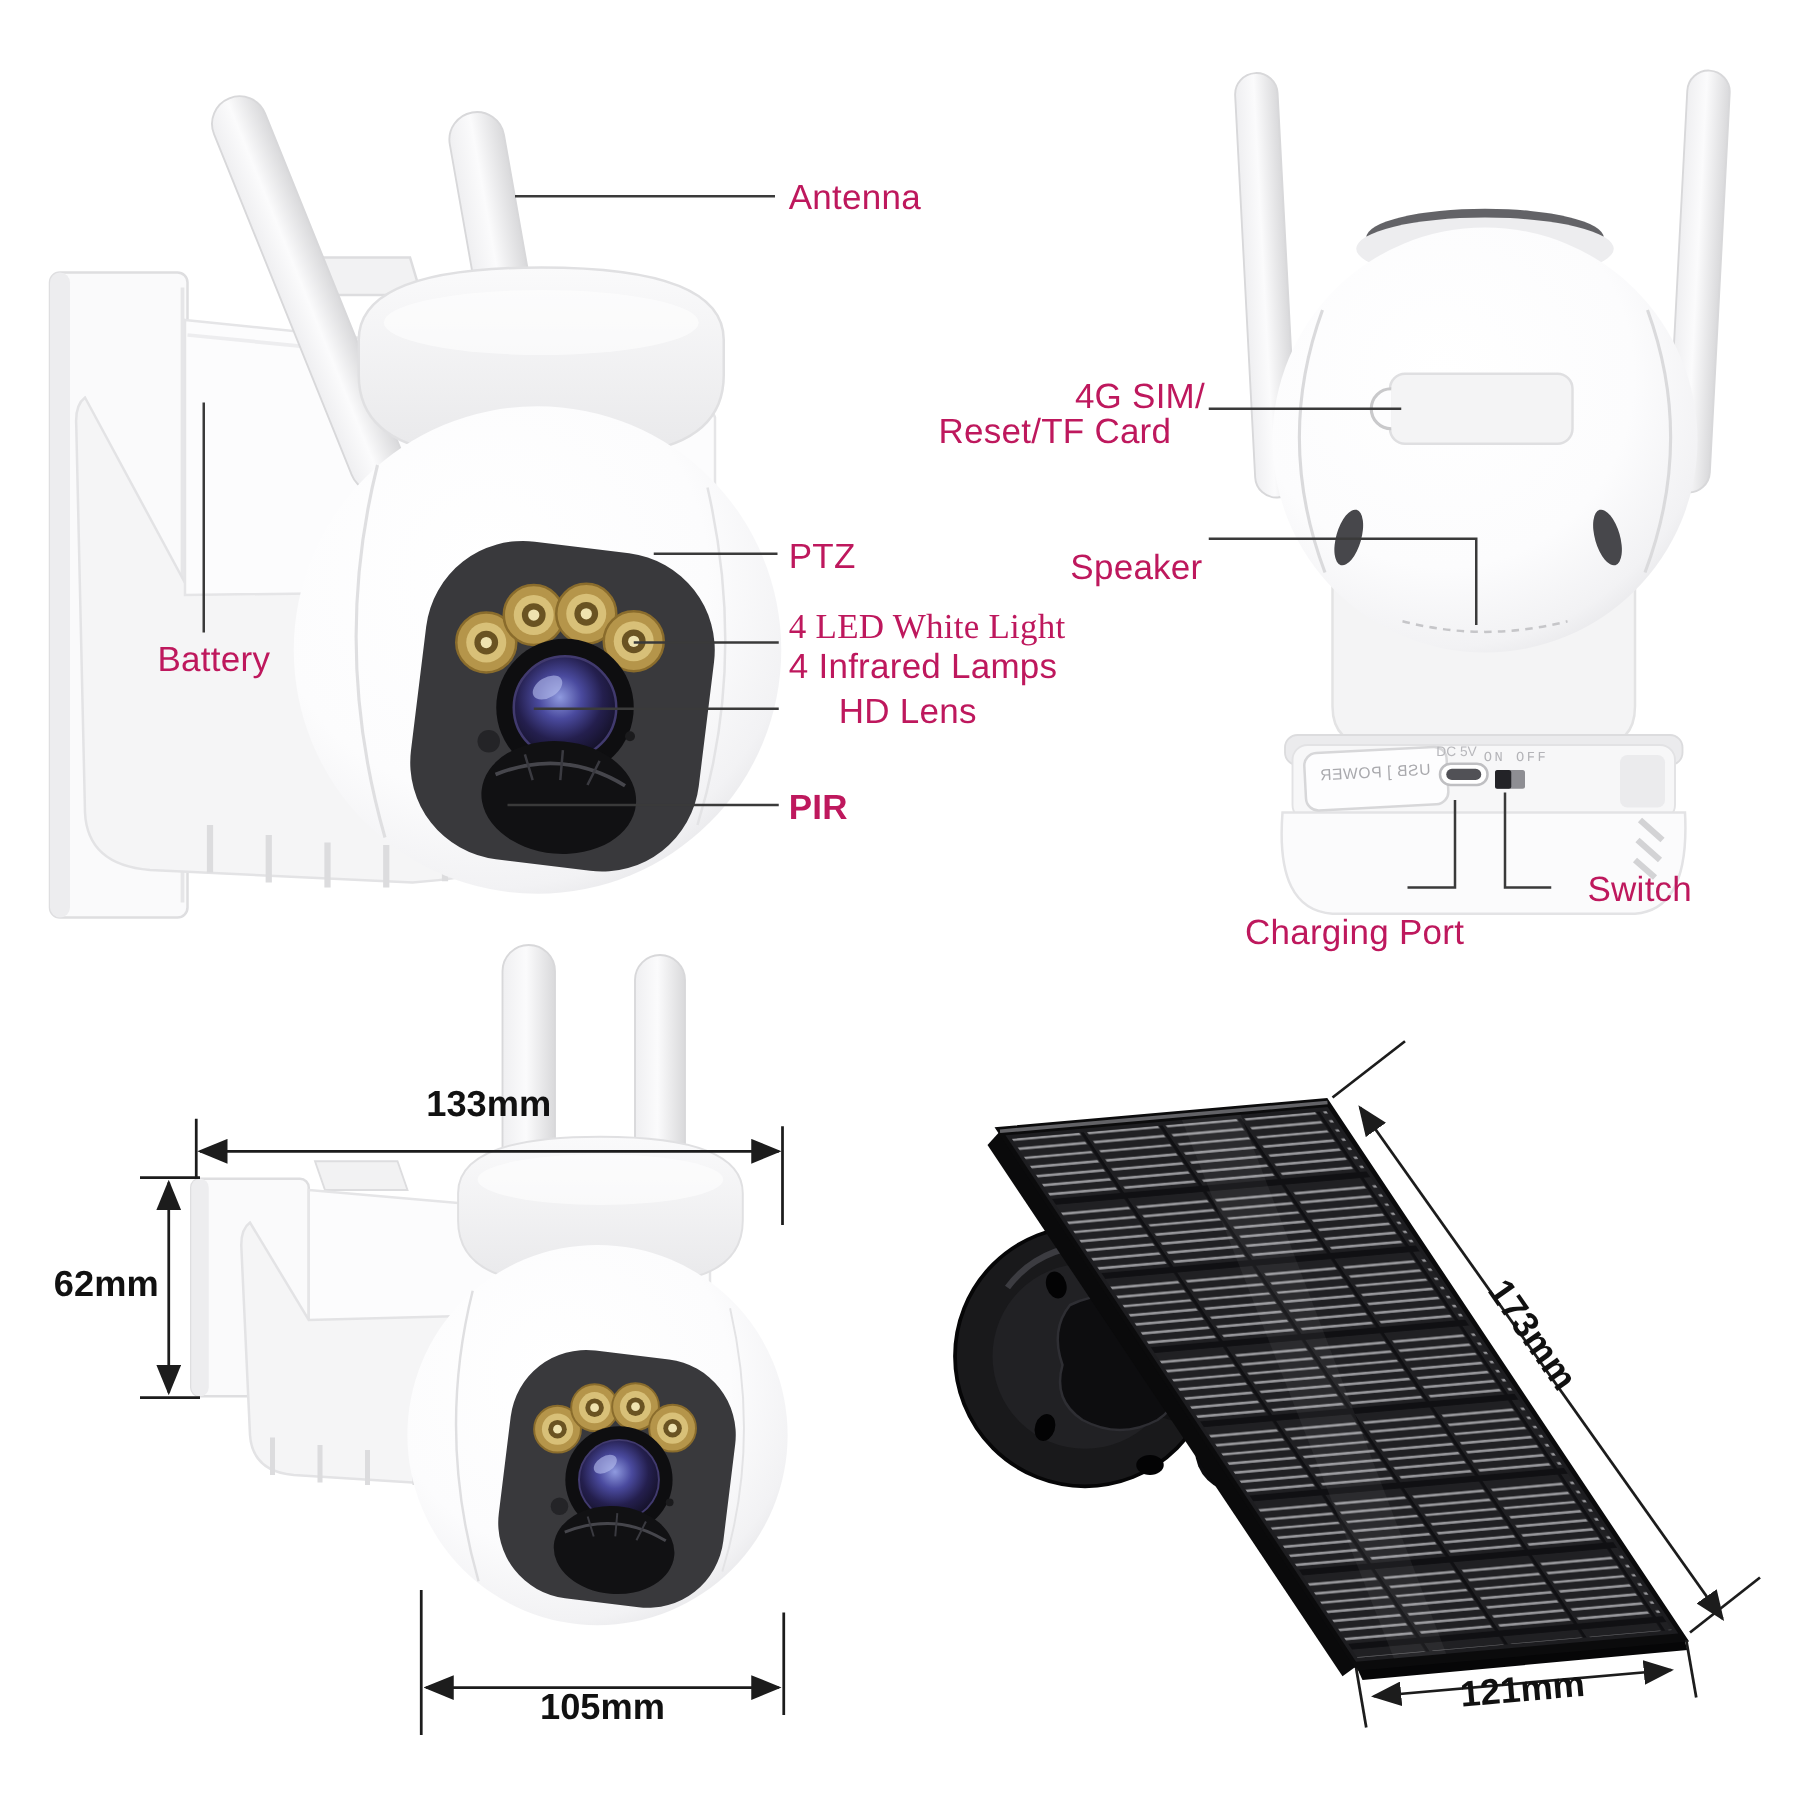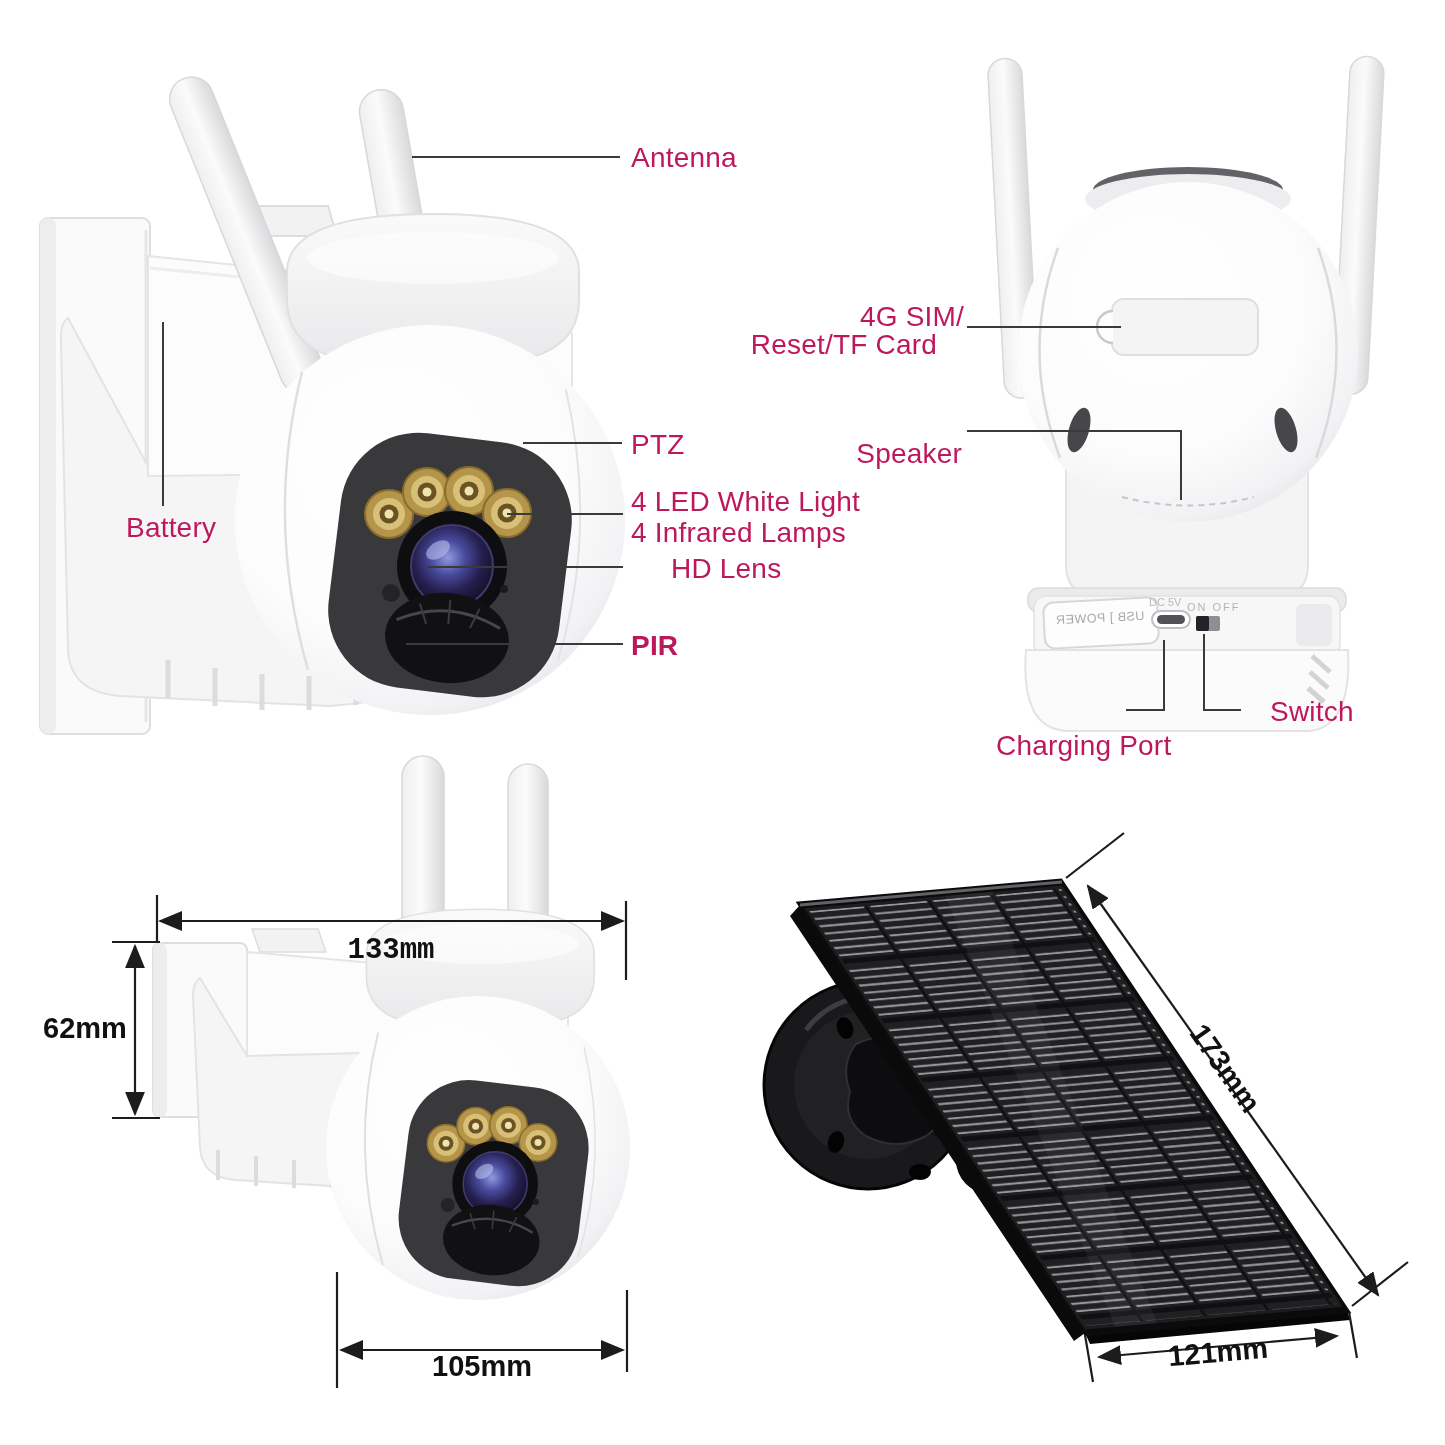--- a/index.html
+++ b/index.html
@@ -16,21 +16,21 @@
   .dim {
     position:absolute; font-size:29px; font-weight:bold; color:#111111;
     white-space:nowrap; text-align:center; width:140px;
   }
   .mark {
     position:absolute; color:#a9a9ad; white-space:nowrap; text-align:center;
   }
   #mark-flap { left:1050px; top:611px; width:100px; font-size:12.5px;
     transform:rotate(-3deg) scaleX(-1); letter-spacing:0.5px; }
   #mark-dc { left:1149px; top:596px; font-size:11px; color:#b8b8bc; }
-  #mark-onoff { left:1187px; top:601px; font-size:11px; color:#b4b4b8; letter-spacing:2px; }
+  #mark-onoff { left:1187px; top:601px; font-size:11px; color:#b4b4b8; letter-spacing:2px;font-family:Liberation Mono, monospace; }
   #d173 { left:1155px; top:1052px; transform:rotate(55deg); }
   #d121 { left:1148px; top:1336px; transform:rotate(-5deg); }
 </style>
 </head>
 <body>
 
 <div id="canvas">
 
 <svg id="scene" width="1445" height="1445" viewBox="0 0 1445 1445">
   <defs>
@@ -247,32 +247,32 @@
     <line x1="967" y1="327" x2="1121" y2="327"></line>
     <path d="M967,431 L1181,431 L1181,500"></path>
     <path d="M1126,710 L1164,710 L1164,640"></path>
     <path d="M1241,710 L1204,710 L1204,634"></path>
   </g>
 </svg>
 
 <div class="lbl" style="left:631px; top:142px;">Antenna</div>
 <div class="lbl" style="left:126px; top:512px;">Battery</div>
 <div class="lbl" style="left:631px; top:429px;">PTZ</div>
-<div class="lbl" style="left:631px; top:486px;">4 LED White Light</div>
+<div class="lbl" style="left:631px; top:486px;font-family:Liberation Serif, serif;">4 LED White Light</div>
 <div class="lbl" style="left:631px; top:517px;">4 Infrared Lamps</div>
 <div class="lbl" style="left:631px; top:553px;margin-left:40px;">HD Lens</div>
 <div class="lbl" style="left:631px; top:630px;font-weight:bold;">PIR</div>
 
 <div class="lbl r" style="right:481px; top:301px;">4G SIM/</div>
 <div class="lbl r" style="right:508px; top:329px;">Reset/TF Card</div>
 <div class="lbl r" style="right:483px; top:438px;">Speaker</div>
 <div class="lbl" style="left:996px; top:696px;margin-top:34px;">Charging Port</div>
 <div class="lbl" style="left:1246px; top:696px;margin-left:24px;">Switch</div>
 
-<div class="dim" style="left:321px; top:934px;font-family:Liberation Mono, monospace;">133mm</div>
+<div class="dim" style="left:321px; top:868px;">133mm</div>
 <div class="dim" style="left:25px; top:1012px; width:120px;">62mm</div>
 <div class="dim" style="left:412px; top:1350px;">105mm</div>
 <div class="dim" id="d173">173mm</div>
 <div class="dim" id="d121">121mm</div>
 
 <div class="mark" id="mark-flap">USB ] POWER</div>
 <div class="mark" id="mark-dc">DC 5V</div>
 <div class="mark" id="mark-onoff">ON OFF</div>
 
 </div>

